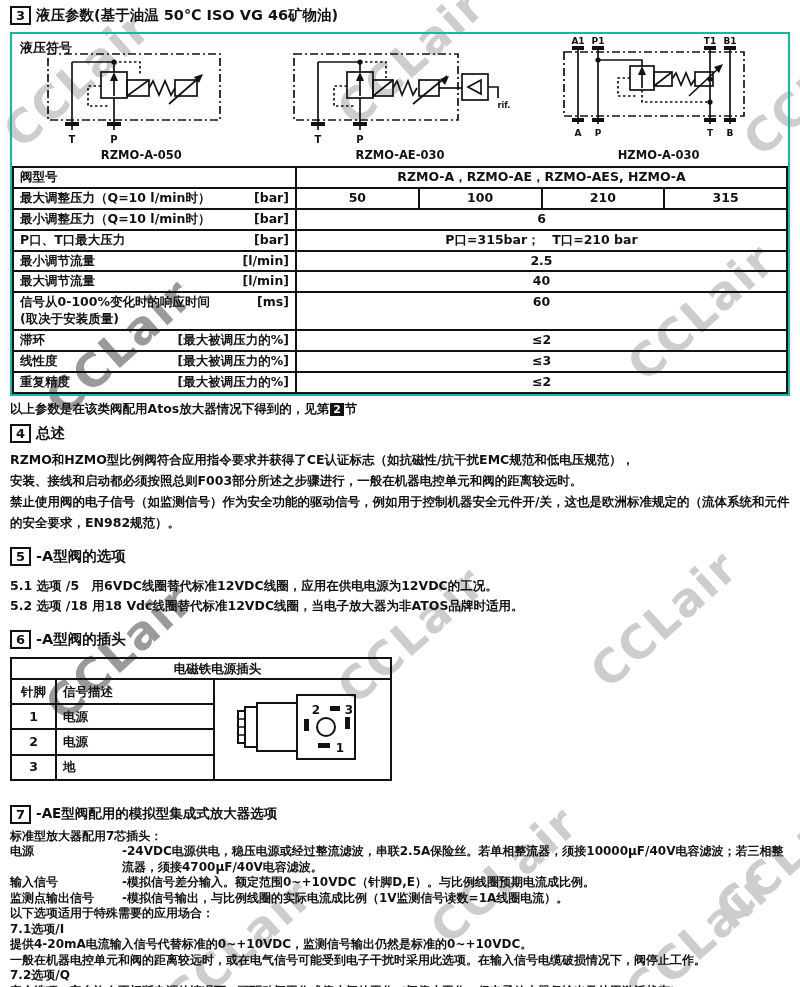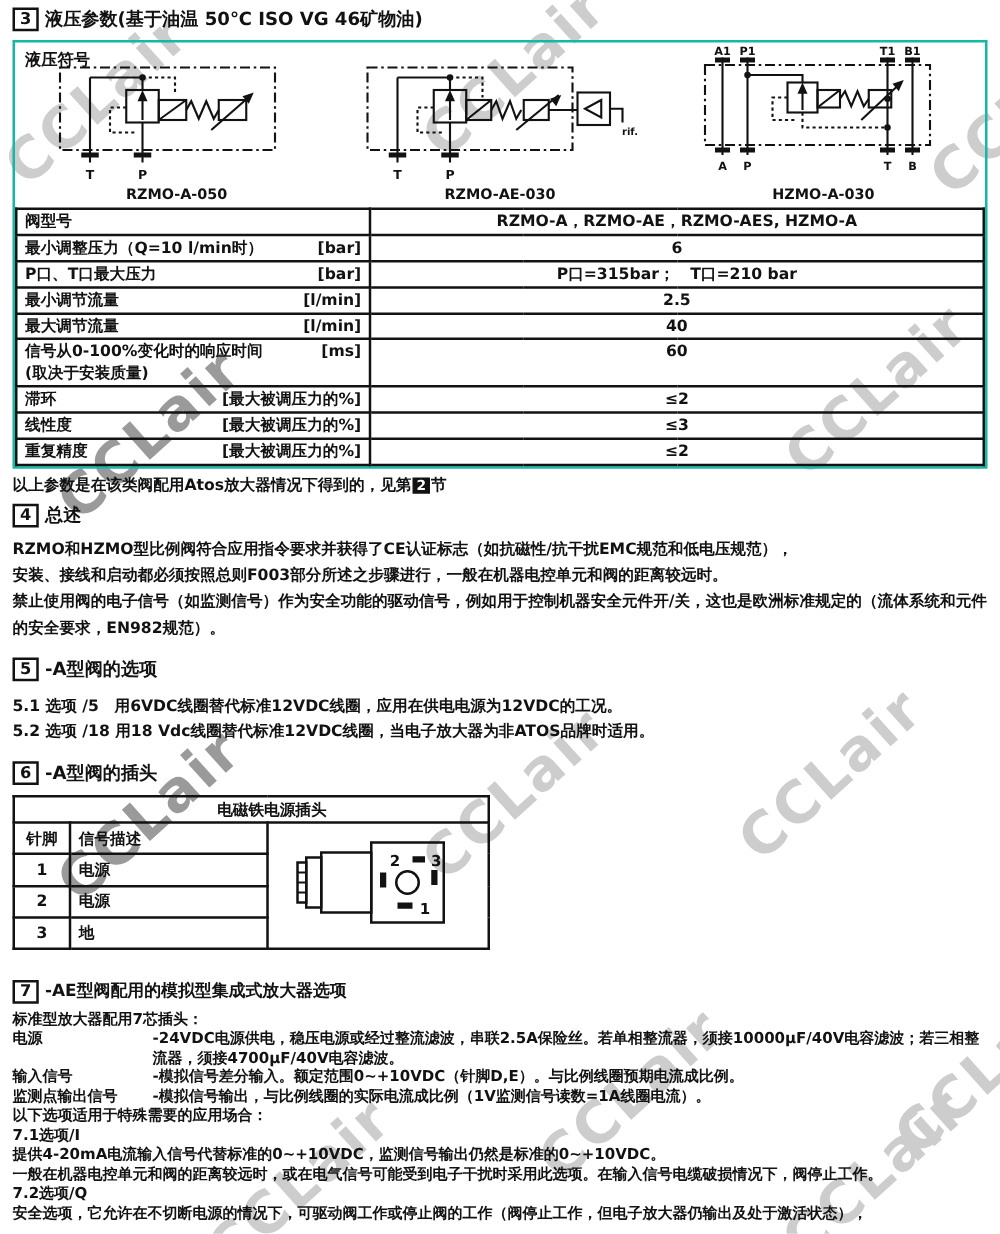--- a/index.html
+++ b/index.html
@@ -212,20 +212,32 @@
           <col>
         </colgroup>
       <tbody>
           <tr>
         <td><span>阀型号</span></td>
         <td class="val" colspan="4">RZMO-A，RZMO-AE，RZMO-AES, HZMO-A</td>
       </tr>
       <tr>
         <td>
               <div class="lblflex">
+                <span>最大调整压力（Q=10 l/min时）</span>
+                <span class="u">[bar]</span>
+              </div>
+            </td>
+        <td class="val">50</td>
+        <td class="val">100</td>
+        <td class="val">210</td>
+        <td class="val">315</td>
+      </tr>
+      <tr>
+        <td>
+              <div class="lblflex">
                 <span>最小调整压力（Q=10 l/min时）</span>
                 <span class="u">[bar]</span>
               </div>
             </td>
         <td class="val" colspan="4">6</td>
       </tr>
       <tr>
         <td>
               <div class="lblflex">
                 <span>P口、T口最大压力</span>

